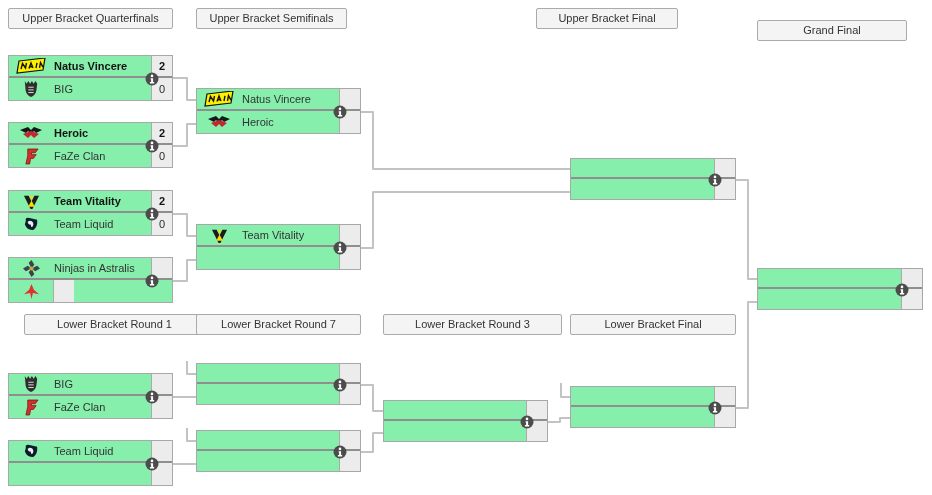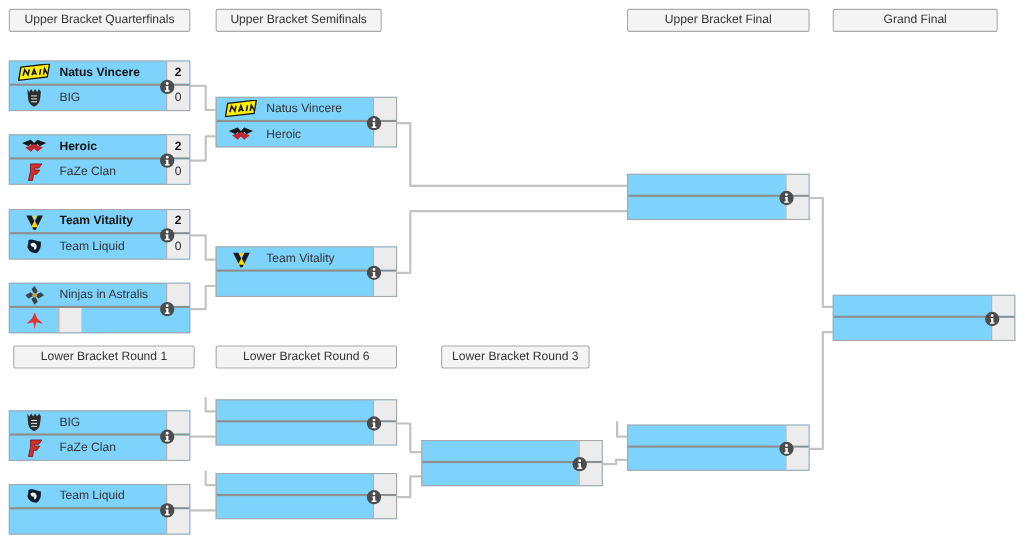--- a/index.html
+++ b/index.html
@@ -13,21 +13,21 @@
 
   .round-header {
     position:absolute; height:21px; box-sizing:border-box;
     background:#f4f4f4; border:1px solid #aaaaaa; border-radius:2px;
     text-align:center; line-height:19px; color:#333; z-index:2;
     white-space:nowrap; overflow:hidden;
   }
 
   .match {
     position:absolute; box-sizing:border-box; z-index:2;
-    background:#7dd3fc; border:1px solid #a8a8a8;
+    background:#86efac; border:1px solid #a8a8a8;
   }
   .match .row { display:flex; align-items:stretch; box-sizing:border-box; }
   .h48 .row { height:22px; }
   .h45 .row { height:20px; }
   .h45 .row:last-child { height:21px; }
   .match .row1 { border-bottom:2px solid #8f8f8f; }
   .logo { width:44px; display:flex; align-items:center; justify-content:center; flex:none; }
   .tname { flex:1; display:flex; align-items:center; padding-left:1px; overflow:hidden; white-space:nowrap; }
   .score {
     width:20px; flex:none; border-left:1px solid #ababab; background:#ececec;
@@ -58,25 +58,26 @@
              M187 428 V441 H196
              M361 385 H373 V411 H383
              M361 452 H373 V433 H383
              M548 422 H560 V418 H570
              M561 383 V397 H570
              M736 408 H748 V302 H757" fill="none" stroke="#c3c3c3" stroke-width="2" stroke-linejoin="round"></path>
   </svg>
 
   <div class="round-header" style="left:8px;top:8px;width:165px">Upper Bracket Quarterfinals</div>
   <div class="round-header" style="left:196px;top:8px;width:151px">Upper Bracket Semifinals</div>
-  <div class="round-header" style="left:570px;top:8px;width:166px">Upper Bracket Final</div>
-  <div class="round-header" style="left:757px;top:8px;width:150px">Grand Final</div>
-  <div class="round-header" style="left:12px;top:314px;width:165px">Lower Bracket Round 1</div>
-  <div class="round-header" style="left:196px;top:314px;width:165px">Lower Bracket Round 6</div>
-  <div class="round-header" style="left:401px;top:314px;width:135px">Lower Bracket Round 3</div>
+  <div class="round-header" style="left:536px;top:8px;width:142px">Upper Bracket Final</div>
+  <div class="round-header" style="left:757px;top:20px;width:150px">Grand Final</div>
+  <div class="round-header" style="left:24px;top:314px;width:181px">Lower Bracket Round 1</div>
+  <div class="round-header" style="left:196px;top:314px;width:165px">Lower Bracket Round 7</div>
+  <div class="round-header" style="left:383px;top:314px;width:179px">Lower Bracket Round 3</div>
+  <div class="round-header" style="left:570px;top:314px;width:166px">Lower Bracket Final</div>
 
   <div class="match h48" style="left:8px;top:55px;width:165px">
     <div class="row row1">
       <span class="logo">
         <svg width="30" height="16" viewBox="0 0 30 16">
             <polygon points="3,3 29,0 27,12 1,15" fill="#ffef00" stroke="#141414" stroke-width="1.2"></polygon>
             <path d="M5 11 L6.5 5.5 L9.5 10 L10.5 5 M13 10.5 L15 5 L17 10 M14 8.8 h2.8 M20 10 L21 4.8 M23.5 9.8 L24.5 4.6 L27 9.2" stroke="#141414" stroke-width="1.4" fill="none"></path>
           </svg>
       </span>
       <span class="tname winner">Natus Vincere</span>

